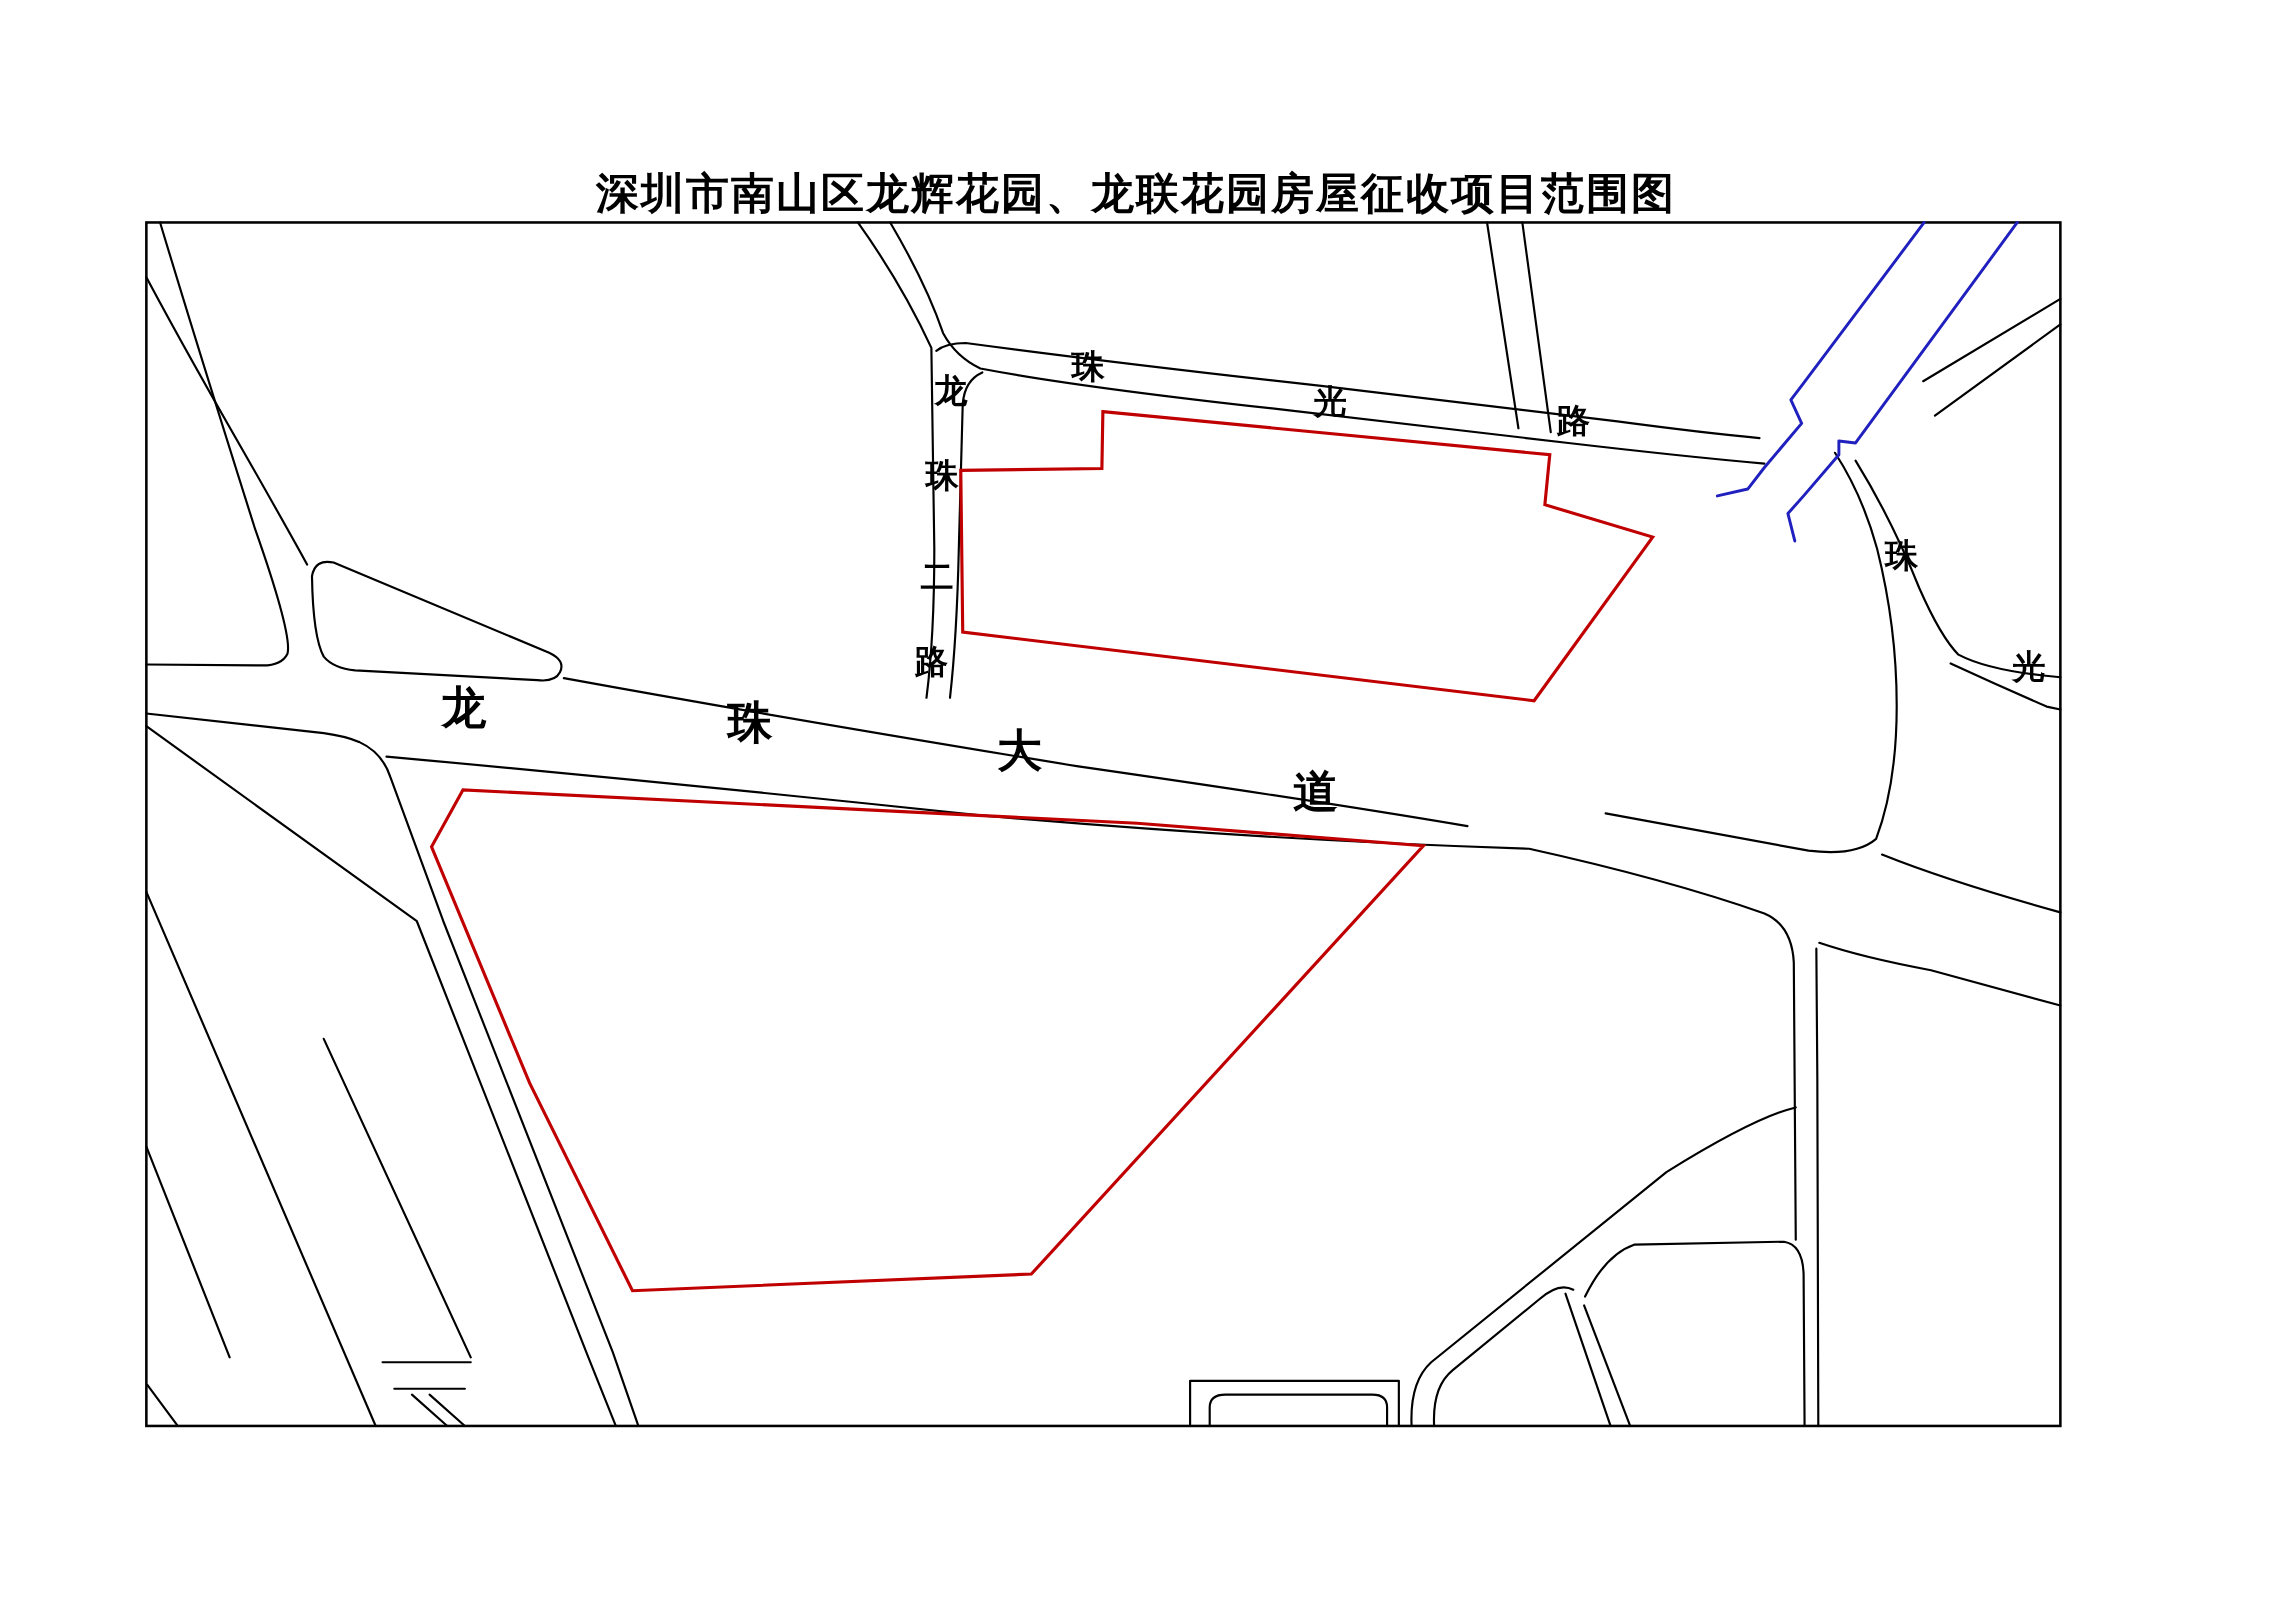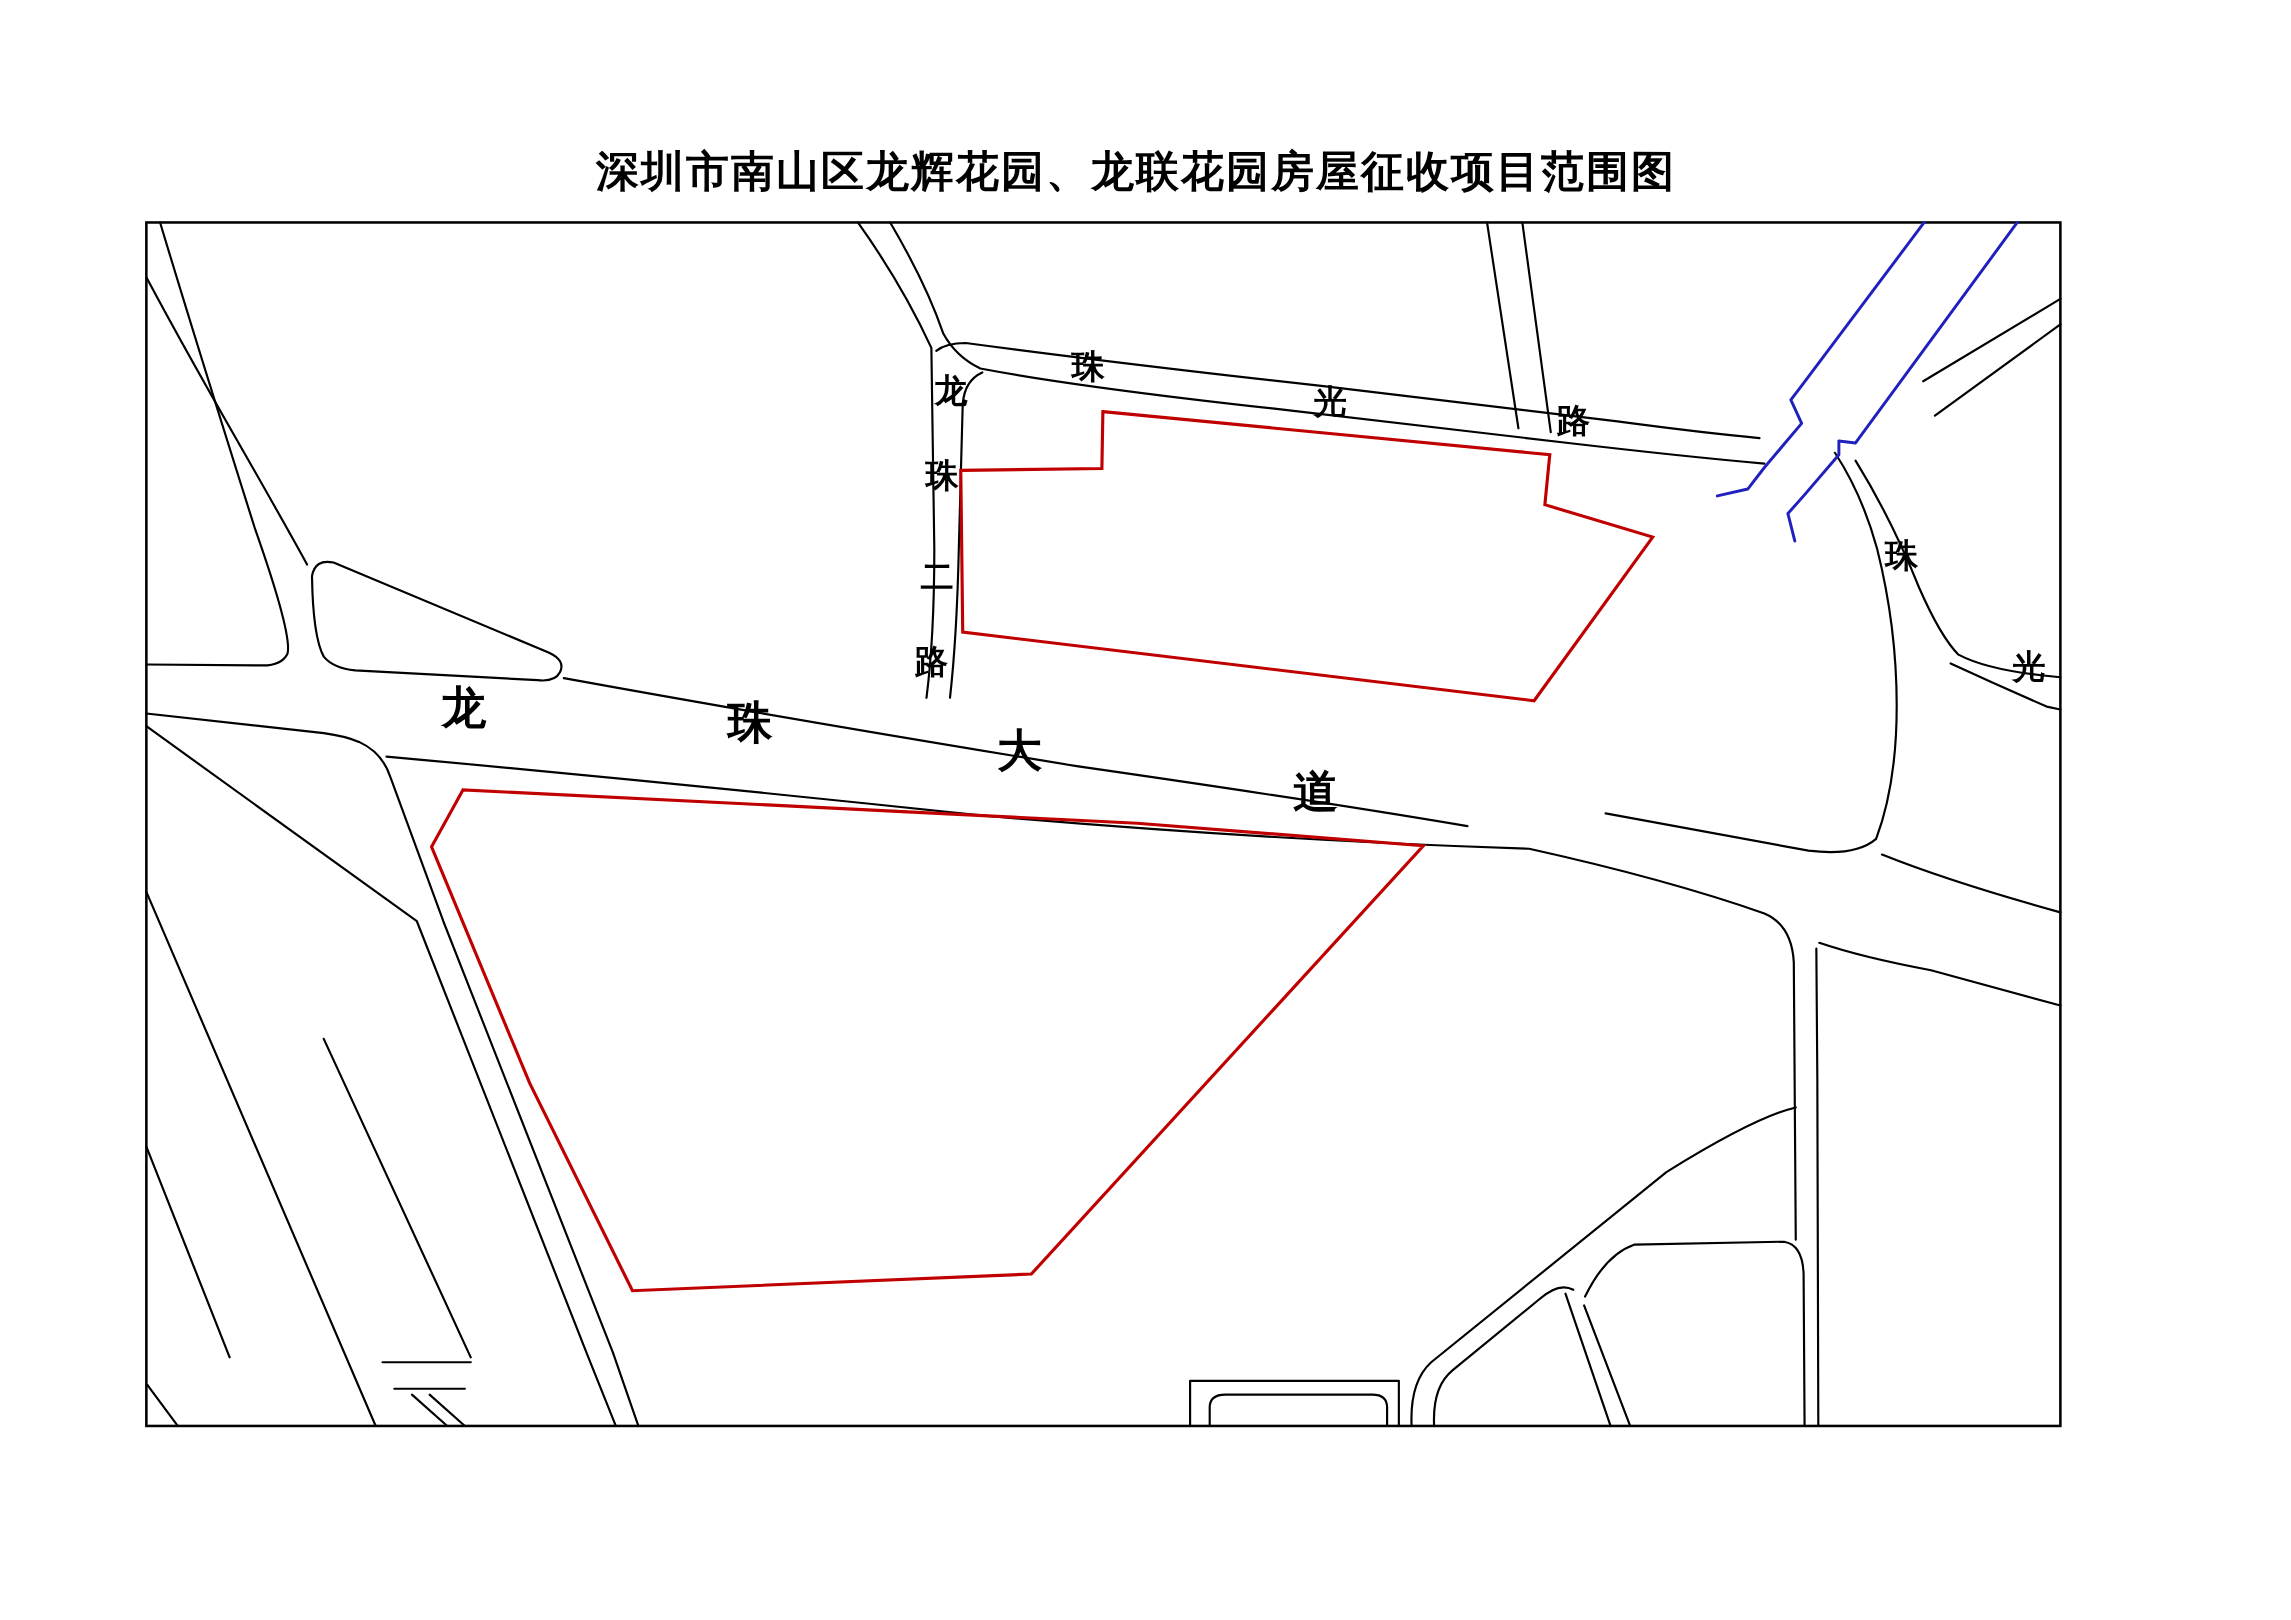--- a/index.html
+++ b/index.html
@@ -1,18 +1,18 @@
 <!DOCTYPE html>
 <html><head>
 <meta charset="utf-8">
 <style>
   html,body{margin:0;padding:0;background:#ffffff;}
   body{width:2292px;height:1620px;position:relative;font-family:"Liberation Serif","DejaVu Serif",serif;}
   .title{
-    position:absolute;left:0;top:143px;width:2272px;
+    position:absolute;left:0;top:165px;width:2272px;
     text-align:center;font-size:43px;font-weight:bold;color:#000;
     letter-spacing:2px;
   }
   svg{position:absolute;left:0;top:0;}
   .roadline{fill:none;stroke:#000;stroke-width:2.2;stroke-linecap:round;stroke-linejoin:round;}
   .border{fill:none;stroke:#000;stroke-width:2.6;}
   .scope{fill:none;stroke-width:3.2;stroke-linejoin:miter;}
   .water{fill:none;stroke-width:3;stroke-linejoin:round;stroke-linecap:round;}
   .roadlabel{font-family:"Liberation Serif","DejaVu Serif",serif;font-weight:bold;fill:#000;}
 </style>

